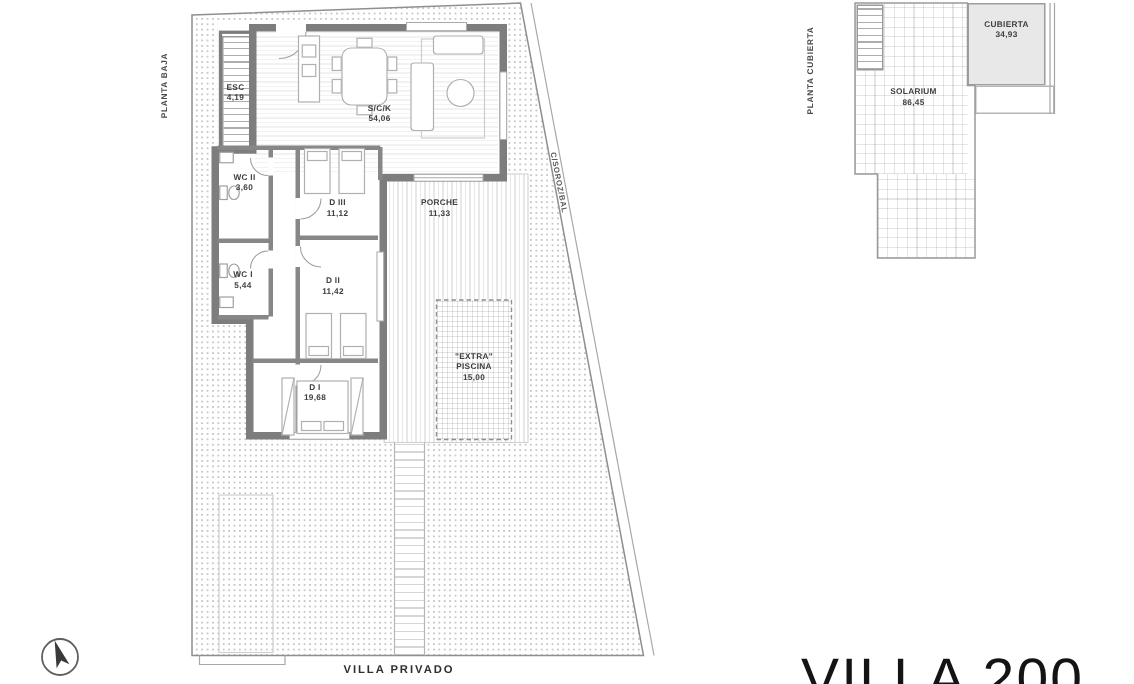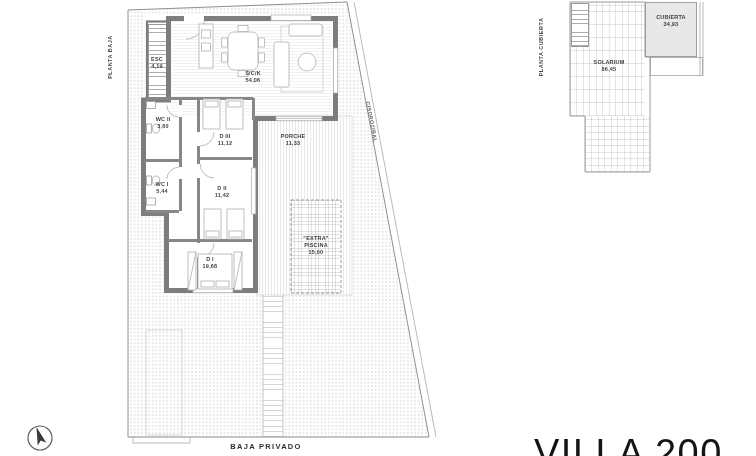--- a/index.html
+++ b/index.html
@@ -221,16 +221,16 @@
   <div class="lbl" style="left:609px;top:66px">
     <span>SOLARIUM</span>
     <span>86,45</span>
   </div>
   <div class="lbl" style="left:671px;top:21px">
     <span>CUBIERTA</span>
     <span>34,93</span>
   </div>
 
   <div class="lbl-street">C/SOROZ/BAL</div>
-  <div class="lbl-road">BAJA PRIVADO</div>
+  <div class="lbl-road">VILLA PRIVADO</div>
   <div class="villa-title">VILLA 200</div>
 
 </div>
 
 </body></html>

